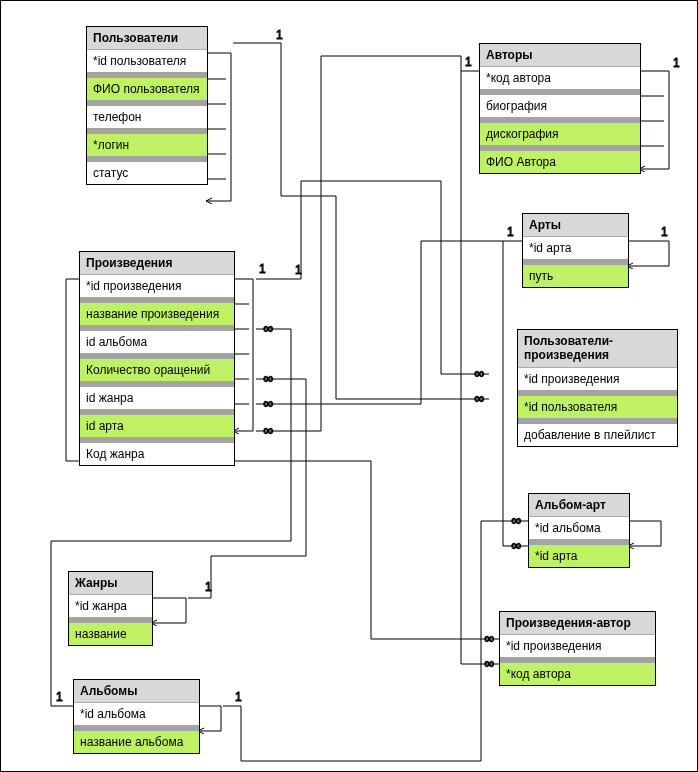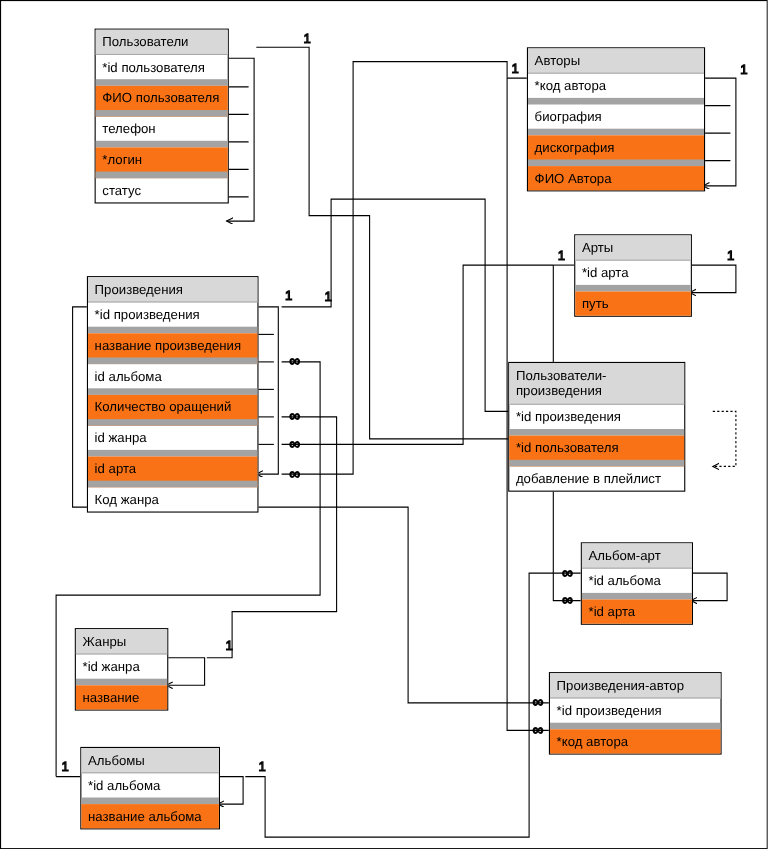--- a/index.html
+++ b/index.html
@@ -1,20 +1,20 @@
 <!DOCTYPE html>
 <html><head>
 <meta charset="utf-8">
 <style>
   html,body{margin:0;padding:0;background:#fff;font-family:Arial,Helvetica,sans-serif;font-size:12px;color:#000}
   .canvas{position:relative;width:698px;height:772px;background:#fff;border:1px solid #000;box-sizing:border-box}
   .entity{position:absolute;border:1px solid #000;background:#fff}
-  .entity .hdr{background:#d8d8d8;border-bottom:1px solid #aaa;font-weight:normal;padding:4px 6px;font-size:12px}
+  .entity .hdr{background:#d8d8d8;border-bottom:1px solid #aaa;font-weight:bold;padding:4px 6px;font-size:12px}
   .entity .row{padding:4px 6px;font-size:12px;border-bottom:6px solid #a3a3a3}
-  .entity .row.alt{background:#f97316}
+  .entity .row.alt{background:#bef264}
   .entity .row:last-child{border-bottom:none}
   svg.wires{position:absolute;left:0;top:0;width:698px;height:772px;pointer-events:none}
   .card{font-size:12px;font-family:Arial,Helvetica,sans-serif}
   .inf{font-size:14px}
 </style>
 </head>
 <body>
 
 <div class="canvas">
 
@@ -133,21 +133,21 @@
     <div class="row alt">id арта</div>
     <div class="row">Код жанра</div>
   </div>
 
   <div class="entity" style="left:521px;top:212px;width:105px">
     <div class="hdr">Арты</div>
     <div class="row">*id арта</div>
     <div class="row alt">путь</div>
   </div>
 
-  <div class="entity" style="left:461px;top:328px;width:159px">
+  <div class="entity" style="left:516px;top:328px;width:159px">
     <div class="hdr" style="line-height:1.2">Пользователи-произведения</div>
     <div class="row">*id произведения</div>
     <div class="row alt">*id пользователя</div>
     <div class="row">добавление в плейлист</div>
   </div>
 
   <div class="entity" style="left:527px;top:492px;width:100px">
     <div class="hdr">Альбом-арт</div>
     <div class="row">*id альбома</div>
     <div class="row alt">*id арта</div>

